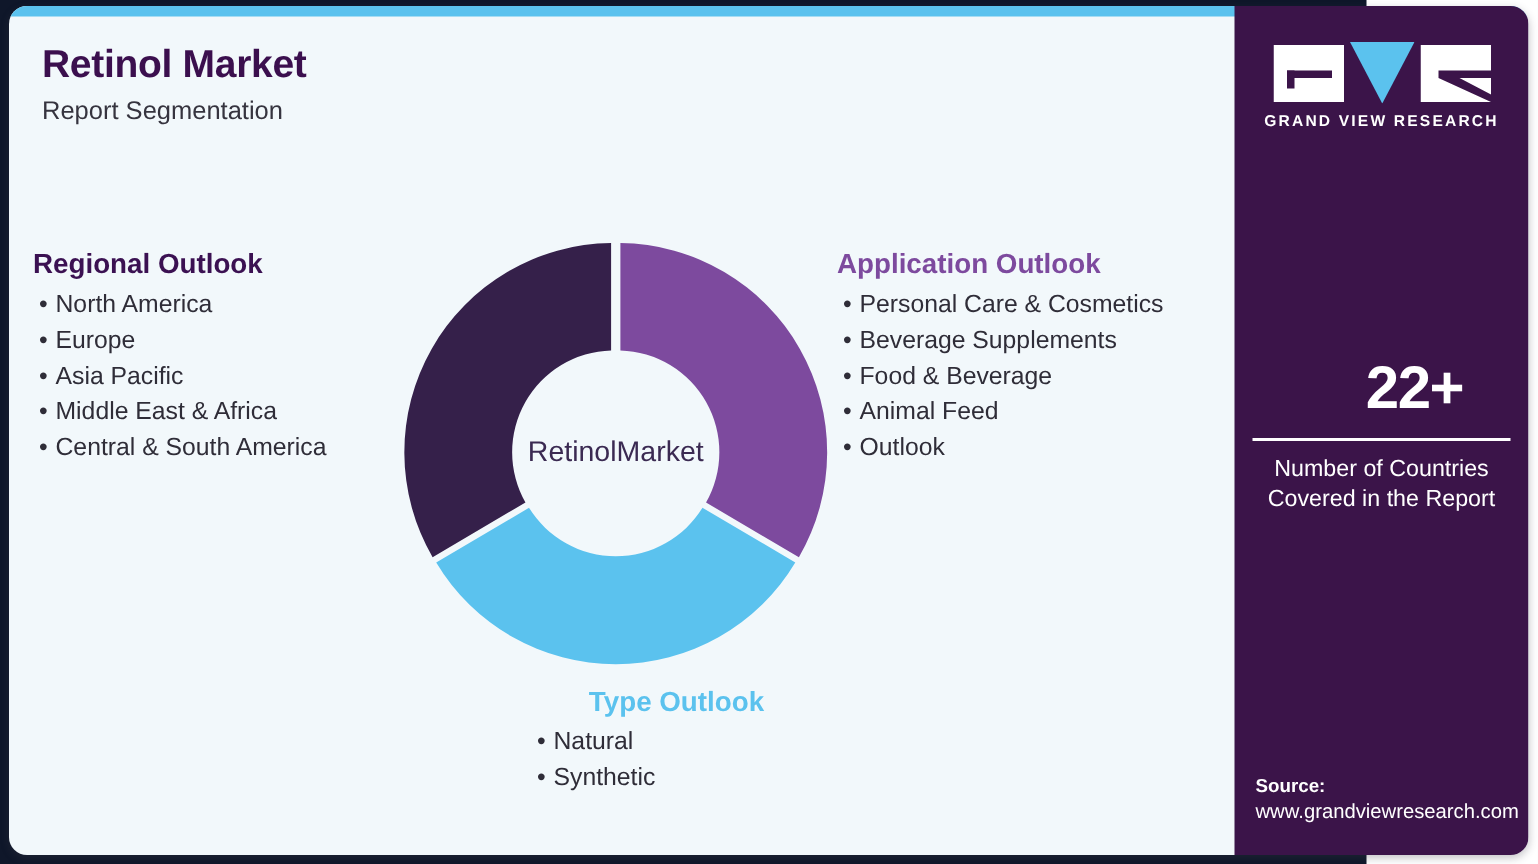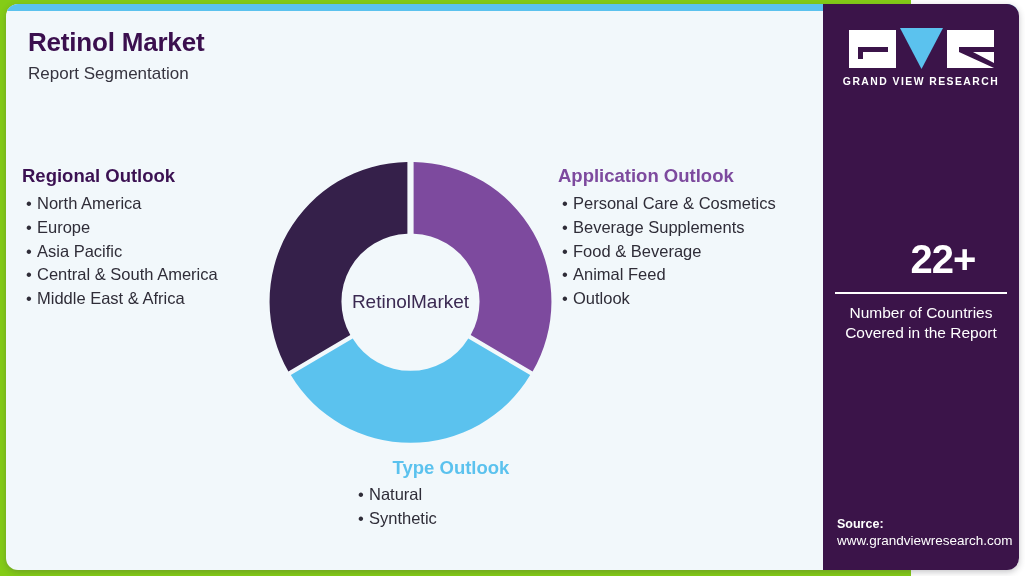--- a/index.html
+++ b/index.html
@@ -10,21 +10,21 @@
     width: 1025px;
     height: 576px;
     overflow: hidden;
     font-family: "Liberation Sans", sans-serif;
   }
 
   #infographic {
     position: relative;
     width: 911px;
     height: 576px;
-    background: #84cc16;
+    background: #0f172a;
     box-sizing: border-box;
   }
 
   .card {
     position: absolute;
     left: 6px;
     top: 4px;
     width: 1013px;
     height: 566px;
     background: #f2f8fb;
@@ -239,22 +239,22 @@
       <h1 class="page-title">Retinol Market</h1>
       <p class="page-subtitle">Report Segmentation</p>
     </div>
 
     <div class="regional-outlook">
       <div class="outlook-heading">Regional Outlook</div>
       <ul class="outlook-list">
         <li><span class="bullet">•</span><span>North America</span></li>
         <li><span class="bullet">•</span><span>Europe</span></li>
         <li><span class="bullet">•</span><span>Asia Pacific</span></li>
+        <li><span class="bullet">•</span><span>Middle East &amp; Africa</span></li>
         <li><span class="bullet">•</span><span>Central &amp; South America</span></li>
-        <li><span class="bullet">•</span><span>Middle East &amp; Africa</span></li>
       </ul>
     </div>
 
     <div class="application-outlook">
       <div class="outlook-heading">Application Outlook</div>
       <ul class="outlook-list">
         <li><span class="bullet">•</span><span>Personal Care &amp; Cosmetics</span></li>
         <li><span class="bullet">•</span><span>Beverage Supplements</span></li>
         <li><span class="bullet">•</span><span>Food &amp; Beverage</span></li>
         <li><span class="bullet">•</span><span>Animal Feed</span></li>

